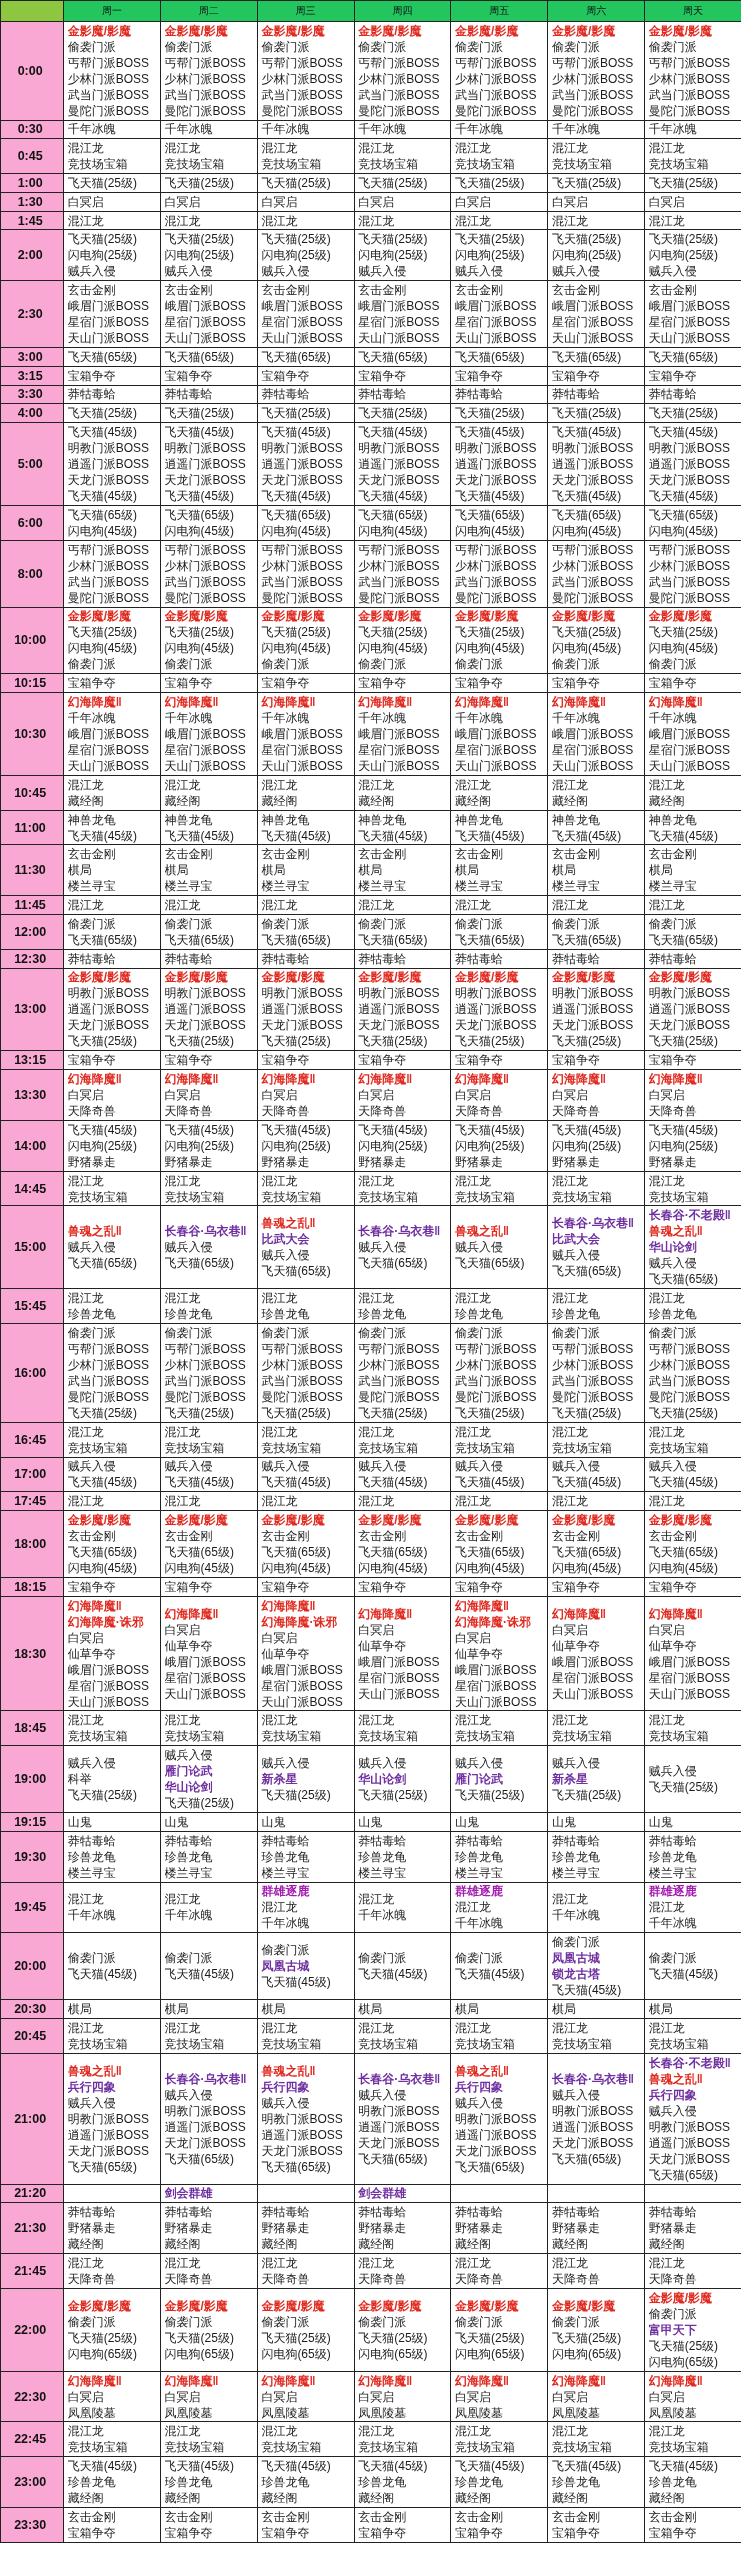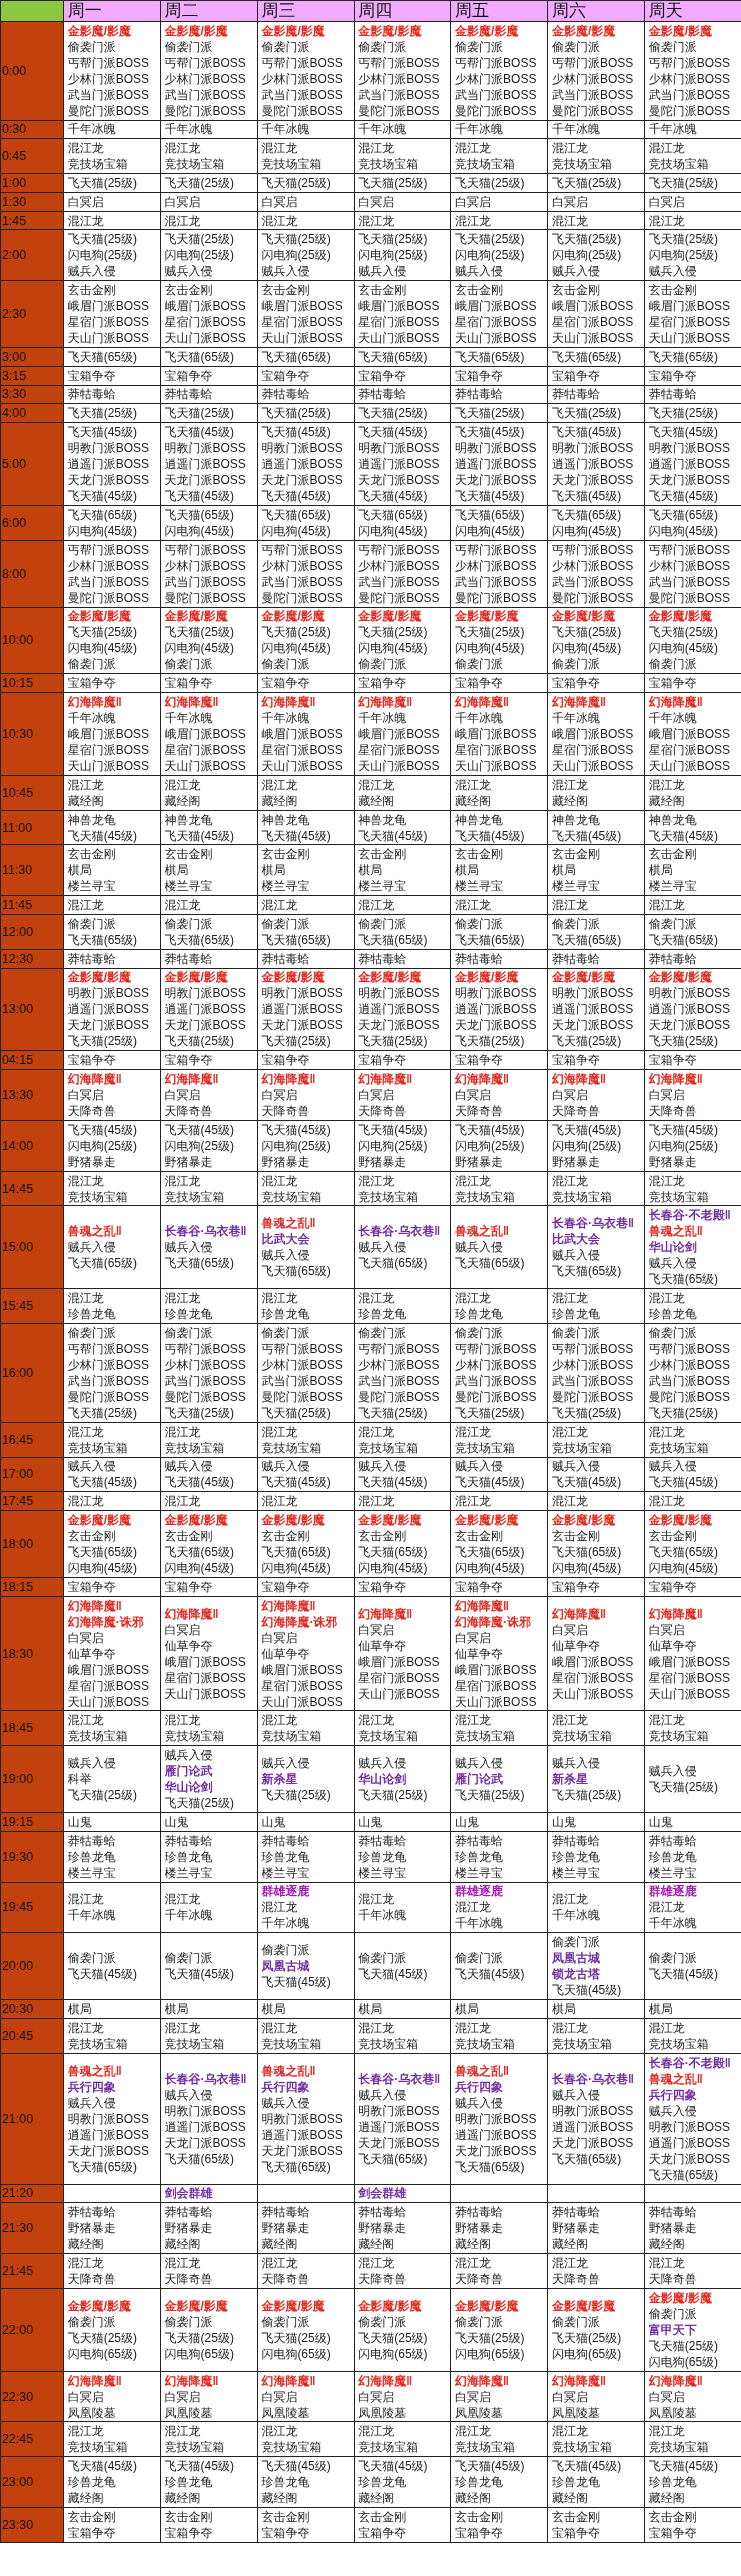--- a/index.html
+++ b/index.html
@@ -1,23 +1,23 @@
 <!DOCTYPE html>
 <html style="font-size:15px"><head>
 <meta charset="utf-8">
 <style>
   html,body{margin:0;padding:0;background:#ffffff;}
   body{font-family:"Liberation Sans","DejaVu Sans",sans-serif;}
   .wrap{width:742px;}
   table{border-collapse:collapse;table-layout:fixed;width:742px;}
   col.timecol{width:63px;}
   th,td{border:0.9px solid #222222;}
-  th.day{background:#f0abfc;font-weight:normal;text-align:left;padding:1.9px 3.7px;font-size:17px;color:#111;line-height:16px;}
+  th.day{background:#22c55e;font-weight:normal;text-align:center;padding:1.9px 3.7px;font-size:10px;color:#111;line-height:16px;}
   th.corner{background:#8dc63f;}
-  td.time{background:#c2410c;text-align:left;vertical-align:middle;padding:0.9px 4.6px 0.9px 0.9px;font-size:12.5px;color:#111;line-height:16px;}
+  td.time{background:#f9a8d4;text-align:center;vertical-align:middle;padding:0.9px 4.6px 0.9px 0.9px;font-size:12.5px;color:#111;line-height:16px;font-weight:bold;}
   td.cell{background:#ffffff;vertical-align:middle;padding:0.9px 1.9px 0.9px 3.7px;font-size:12px;line-height:16px;color:#1c1c1c;}
   .ev{display:block;white-space:nowrap;overflow:hidden;}
   .red{color:#e02a20;font-weight:bold;}
   .purple{color:#7030a0;font-weight:bold;}
   .blue{color:#a21caf;font-weight:bold;}
 </style>
 </head>
 <body>
 
 <div class="wrap">
@@ -884,21 +884,21 @@
           </td>
           <td class="cell">
             <span class="ev red">金影魔/影魔</span>
             <span class="ev">明教门派BOSS</span>
             <span class="ev">逍遥门派BOSS</span>
             <span class="ev">天龙门派BOSS</span>
             <span class="ev">飞天猫(25级)</span>
           </td>
         </tr>
         <tr>
-          <td class="time">04:15</td>
+          <td class="time">13:15</td>
           <td class="cell">
             <span class="ev">宝箱争夺</span>
           </td>
           <td class="cell">
             <span class="ev">宝箱争夺</span>
           </td>
           <td class="cell">
             <span class="ev">宝箱争夺</span>
           </td>
           <td class="cell">

